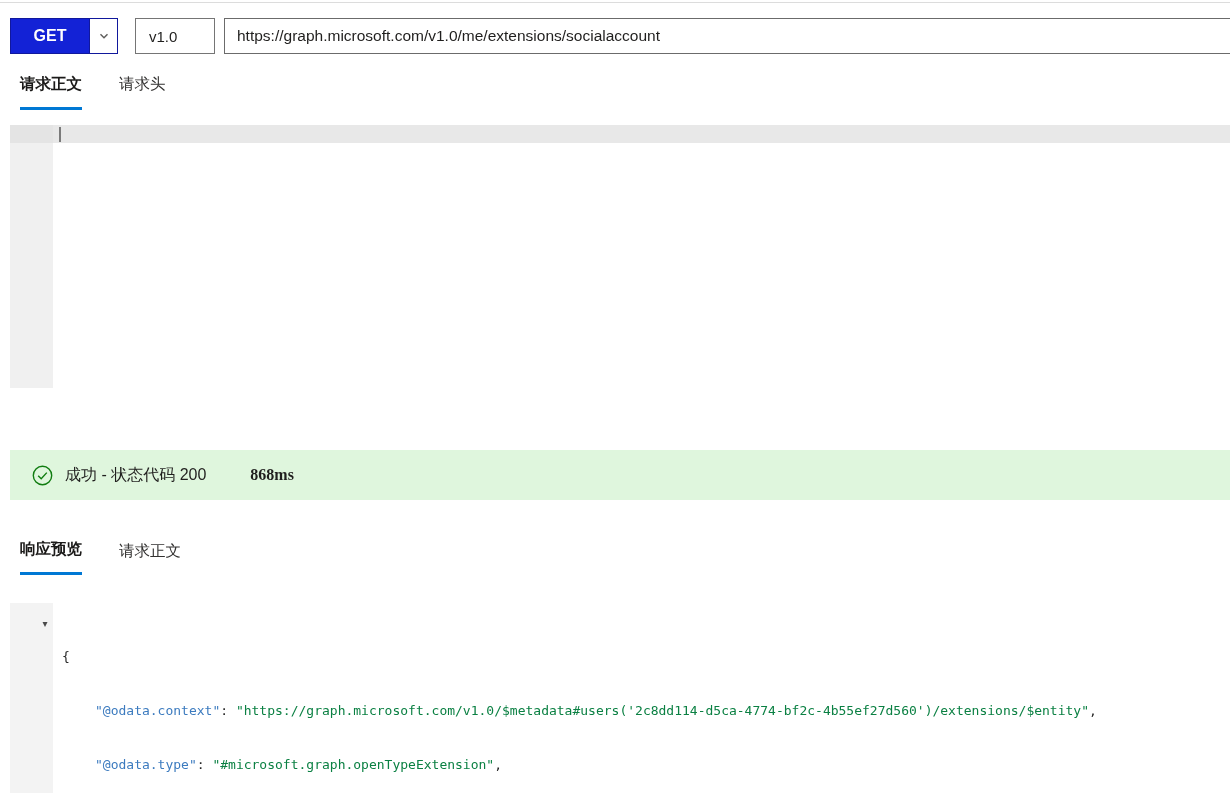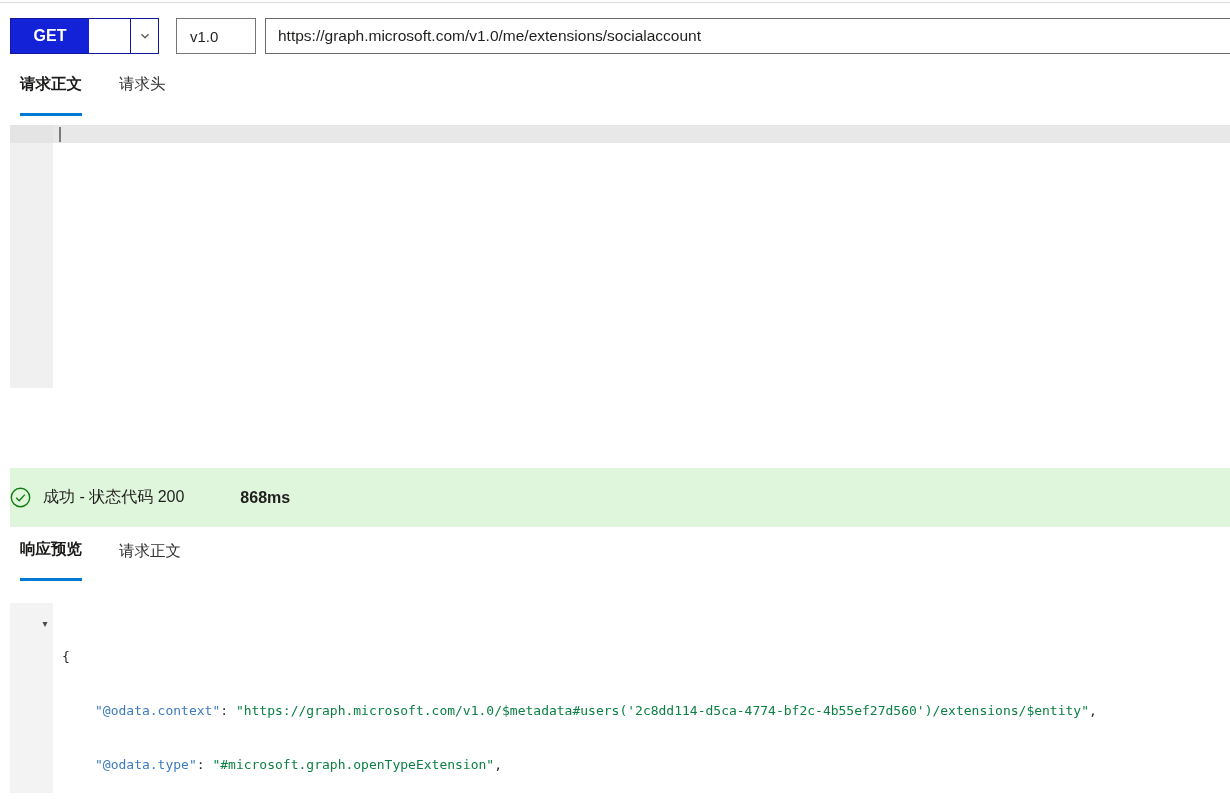--- a/index.html
+++ b/index.html
@@ -2,51 +2,51 @@
 <html><head>
 <meta charset="utf-8">
 <style>
   * { margin:0; padding:0; box-sizing:border-box; }
   html,body { width:1230px; height:799px; background:#ffffff; overflow:hidden;
               font-family:"Liberation Sans", sans-serif; color:#201f1e; }
   .hairline-top { position:absolute; left:0; top:2px; width:1230px; height:1px; background:#dcdcdc; }
 
   
   .request-bar { position:absolute; left:10px; top:18px; height:36px; display:flex; align-items:stretch; }
-  .method-split { display:flex; border:1px solid #11189c; height:36px;gap:41px; }
+  .method-split { display:flex; border:1px solid #11189c; height:36px; }
   .method-main { width:78px; background:#1322d6; color:#fff; font-weight:bold; font-size:16px;
                  display:flex; align-items:center; justify-content:center; cursor:pointer; }
   .method-toggle { width:28px; background:#fff; display:flex; align-items:center; justify-content:center;
                    border-left:1px solid #11189c; cursor:pointer; }
   .version-select { margin-left:17px; width:80px; height:36px; border:1px solid #757575; background:#fff;
                     display:flex; align-items:center; justify-content:space-between; padding:0 9px 0 13px;
                     font-size:15px; cursor:pointer;gap:36px; }
   .url-input { margin-left:9px; width:1040px; height:36px; border:1px solid #6b6b6b; background:#fff;
                font-size:15.5px; padding:0 12px; font-family:"Liberation Sans", sans-serif; color:#201f1e; outline:none; }
   .chev { stroke:#5f5e5c; stroke-width:1.4; fill:none; }
 
   
   .tabs { position:absolute; left:20px; display:flex; gap:37px; }
   .tabs.req { top:74px; }
   .tabs.resp { top:539px;align-items:center; }
-  .tab { font-size:15.5px; color:#323130; padding-bottom:18px; cursor:pointer; }
+  .tab { font-size:15.5px; color:#323130; padding-bottom:12px; cursor:pointer; }
   .tab.active { font-weight:bold; color:#1b1a19; border-bottom:3px solid #0078d4; }
 
   
   .editor { position:absolute; left:10px; top:125px; width:1220px; height:263px; background:#fff; }
   .editor .current-line { position:absolute; left:0; top:0; width:100%; height:18px; background:#e8e8e8; }
   .editor .gutter { position:absolute; left:0; top:18px; width:43px; height:245px; background:#f0f0f0; }
   .editor .gutter-top { position:absolute; left:0; top:0; width:43px; height:18px; background:#e4e4e4; }
   .editor .cursor { position:absolute; left:49px; top:2px; width:2px; height:15px; background:#7a7a7a; }
 
   
-  .banner { position:absolute; left:10px; top:468px; width:1220px; height:59px; background:#dff6dd;
-            display:flex; align-items:center; font-size:16px; }
+  .banner { position:absolute; left:10px; top:450px; width:1220px; height:50px; background:#dff6dd;
+            display:flex; align-items:center; padding-left:22px; font-size:16px; }
   .banner .icon { width:21px; height:21px; margin-right:12px; }
-  .banner .dur { font-weight:bold; margin-left:56px; }
+  .banner .dur { font-weight:bold; margin-left:44px;font-family:Liberation Serif, serif; }
 
   
   .viewer { position:absolute; left:10px; top:603px; width:1220px; height:190px; background:#fff; }
   .viewer .gutter { position:absolute; left:0; top:0; width:43px; height:100%; background:#f3f3f3; }
   .viewer .fold { position:absolute; left:27px; top:11px; width:16px; height:18px; font-size:10px;
                   color:#4a4a4a; display:flex; align-items:center; justify-content:center; cursor:pointer;
                   background:#f3f3f3; }
   .code { position:absolute; left:52px; top:9px; font-family:"DejaVu Sans Mono","Liberation Mono",monospace;
           font-size:13px; line-height:18px; white-space:pre; color:#262626; }
   .code .row.ind { padding-left:33px; }

